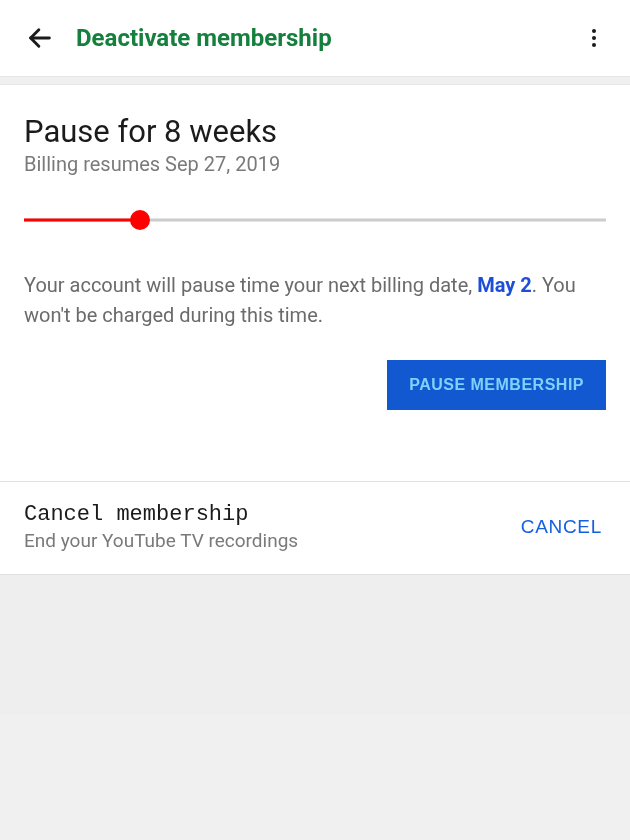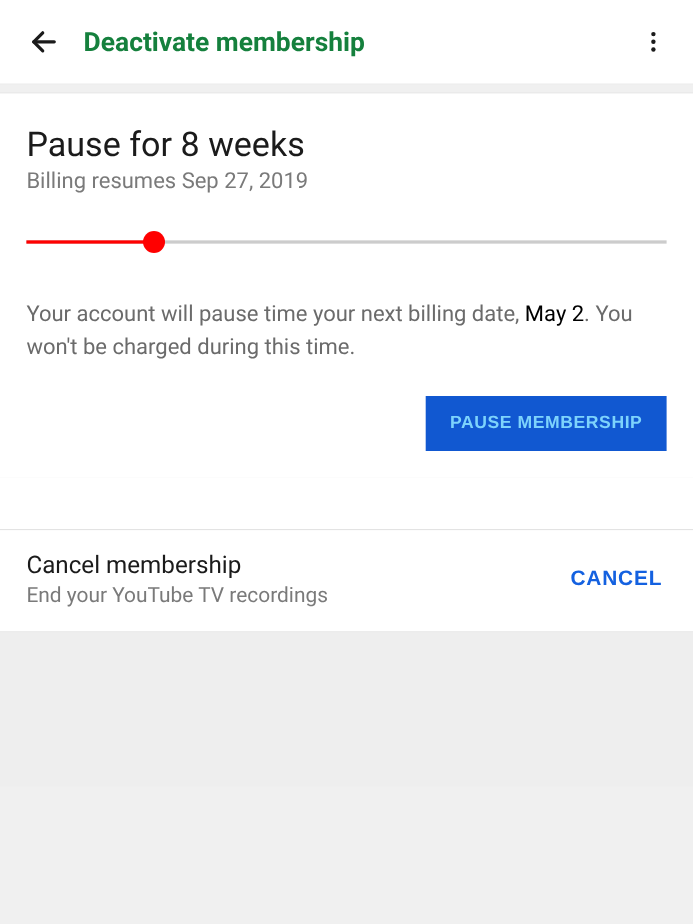--- a/index.html
+++ b/index.html
@@ -109,22 +109,22 @@
     .pause-body {
       font-size: 20px;
       color: #6b6b6b;
       line-height: 1.5;
       margin-bottom: 30px;
     }
     .pause-body p {
       margin-bottom: 30px;
     }
     .pause-body strong {
-      color: #000000;
-      font-weight: 400;
+      color: #1d4ed8;
+      font-weight: 700;
     }
     .btn-row {
       display: flex;
       justify-content: flex-end;
       margin-top: 16px;
     }
     .pause-btn {
       background: #1158d1;
       color: #7dd3fc;
       font-size: 16px;
@@ -148,29 +148,30 @@
       border-bottom: 1px solid #e0e0e0;
     }
     .cancel-left {
       flex: 1;
     }
     .cancel-title {
       font-size: 22px;
       font-weight: 400;
       color: #1b1b1b;
       margin-bottom: 2px;
+      font-family: Liberation Mono, monospace;
     }
     .cancel-subtitle {
       font-size: 19px;
       color: #7a7a7a;
     }
     .cancel-btn {
       color: #1461e0;
       font-size: 19px;
-      font-weight: 700;
+      font-weight: 400;
       letter-spacing: 0.7px;
       background: none;
       border: none;
       cursor: pointer;
       padding: 8px 4px;
     }
     .bottom-fill {
       background: #eeeeee;
       height: 140px;
     }

